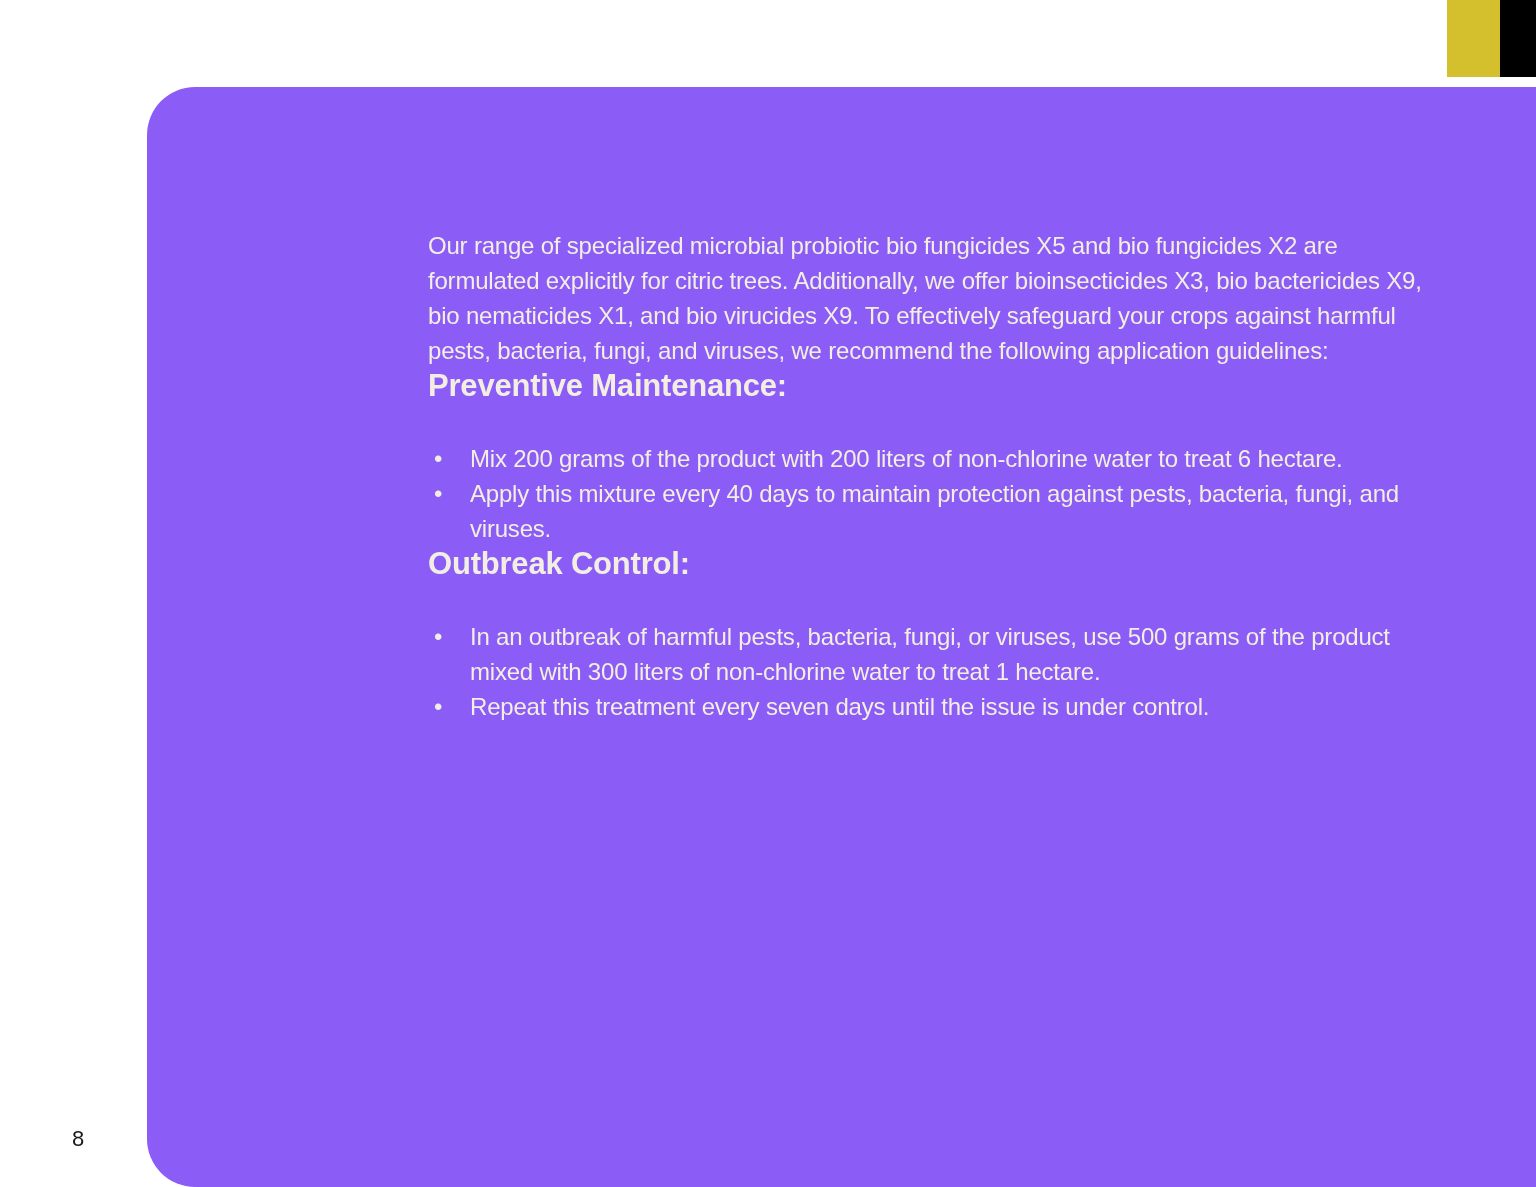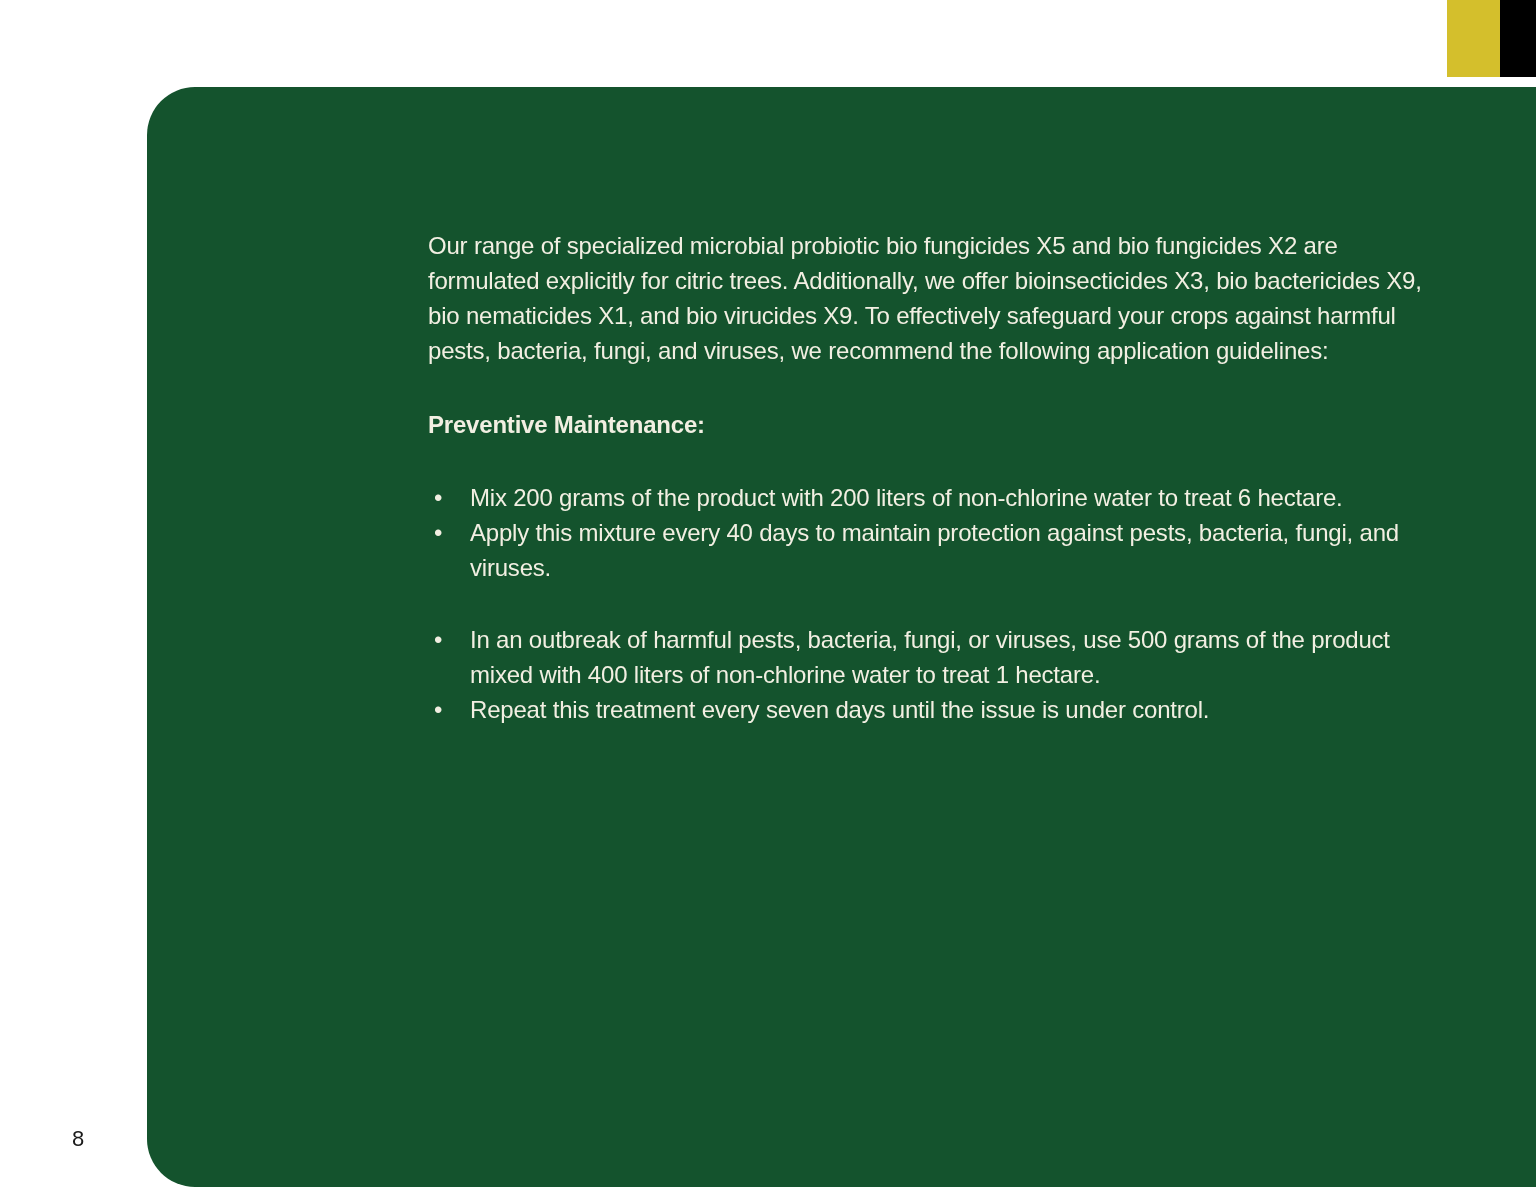--- a/index.html
+++ b/index.html
@@ -21,38 +21,37 @@
   .accent-black {
     position: absolute;
     left: 1500px; top: 0;
     width: 36px; height: 77px;
     background: #000000;
   }
   .panel {
     position: absolute;
     left: 147px; top: 87px;
     width: 1389px; height: 1100px;
-    background: #14532d;
+    background: #8b5cf6;
     border-radius: 48px 0 0 48px;
     text-decoration: underline;
   }
   .text-block {
     position: absolute;
     left: 281px; top: 141px;
     width: 1020px;
     color: #f2efe2;
   }
   .intro, .closing {
     font-size: 24px;
     line-height: 35px;
     letter-spacing: -0.2px;
   }
   .section-heading {
-    margin-top: 39px;
-    font-size: 24px;
+    font-size: 31px;
     line-height: 36px;
     font-weight: bold;
     letter-spacing: -0.2px;
   }
   .bullet-list {
     margin-top: 37px;
     list-style: none;
   }
   .bullet-item {
     display: flex;
@@ -96,24 +95,25 @@
       <li class="bullet-item">
         <span class="bullet-dot">•</span>
         <span class="bullet-text">Mix 200 grams of the product with 200 liters of non-chlorine water to treat 6 hectare.</span>
       </li>
       <li class="bullet-item">
         <span class="bullet-dot">•</span>
         <span class="bullet-text">Apply this mixture every 40 days to maintain protection against pests, bacteria, fungi, and viruses.</span>
       </li>
     </ul>
 
+    <h2 class="section-heading">Outbreak Control:</h2>
     <ul class="bullet-list">
       <li class="bullet-item">
         <span class="bullet-dot">•</span>
-        <span class="bullet-text">In an outbreak of harmful pests, bacteria, fungi, or viruses, use 500 grams of the product mixed with 400 liters of non-chlorine water to treat 1 hectare.</span>
+        <span class="bullet-text">In an outbreak of harmful pests, bacteria, fungi, or viruses, use 500 grams of the product mixed with 300 liters of non-chlorine water to treat 1 hectare.</span>
       </li>
       <li class="bullet-item">
         <span class="bullet-dot">•</span>
         <span class="bullet-text">Repeat this treatment every seven days until the issue is under control.</span>
       </li>
     </ul>
 
 
   </div>
 

